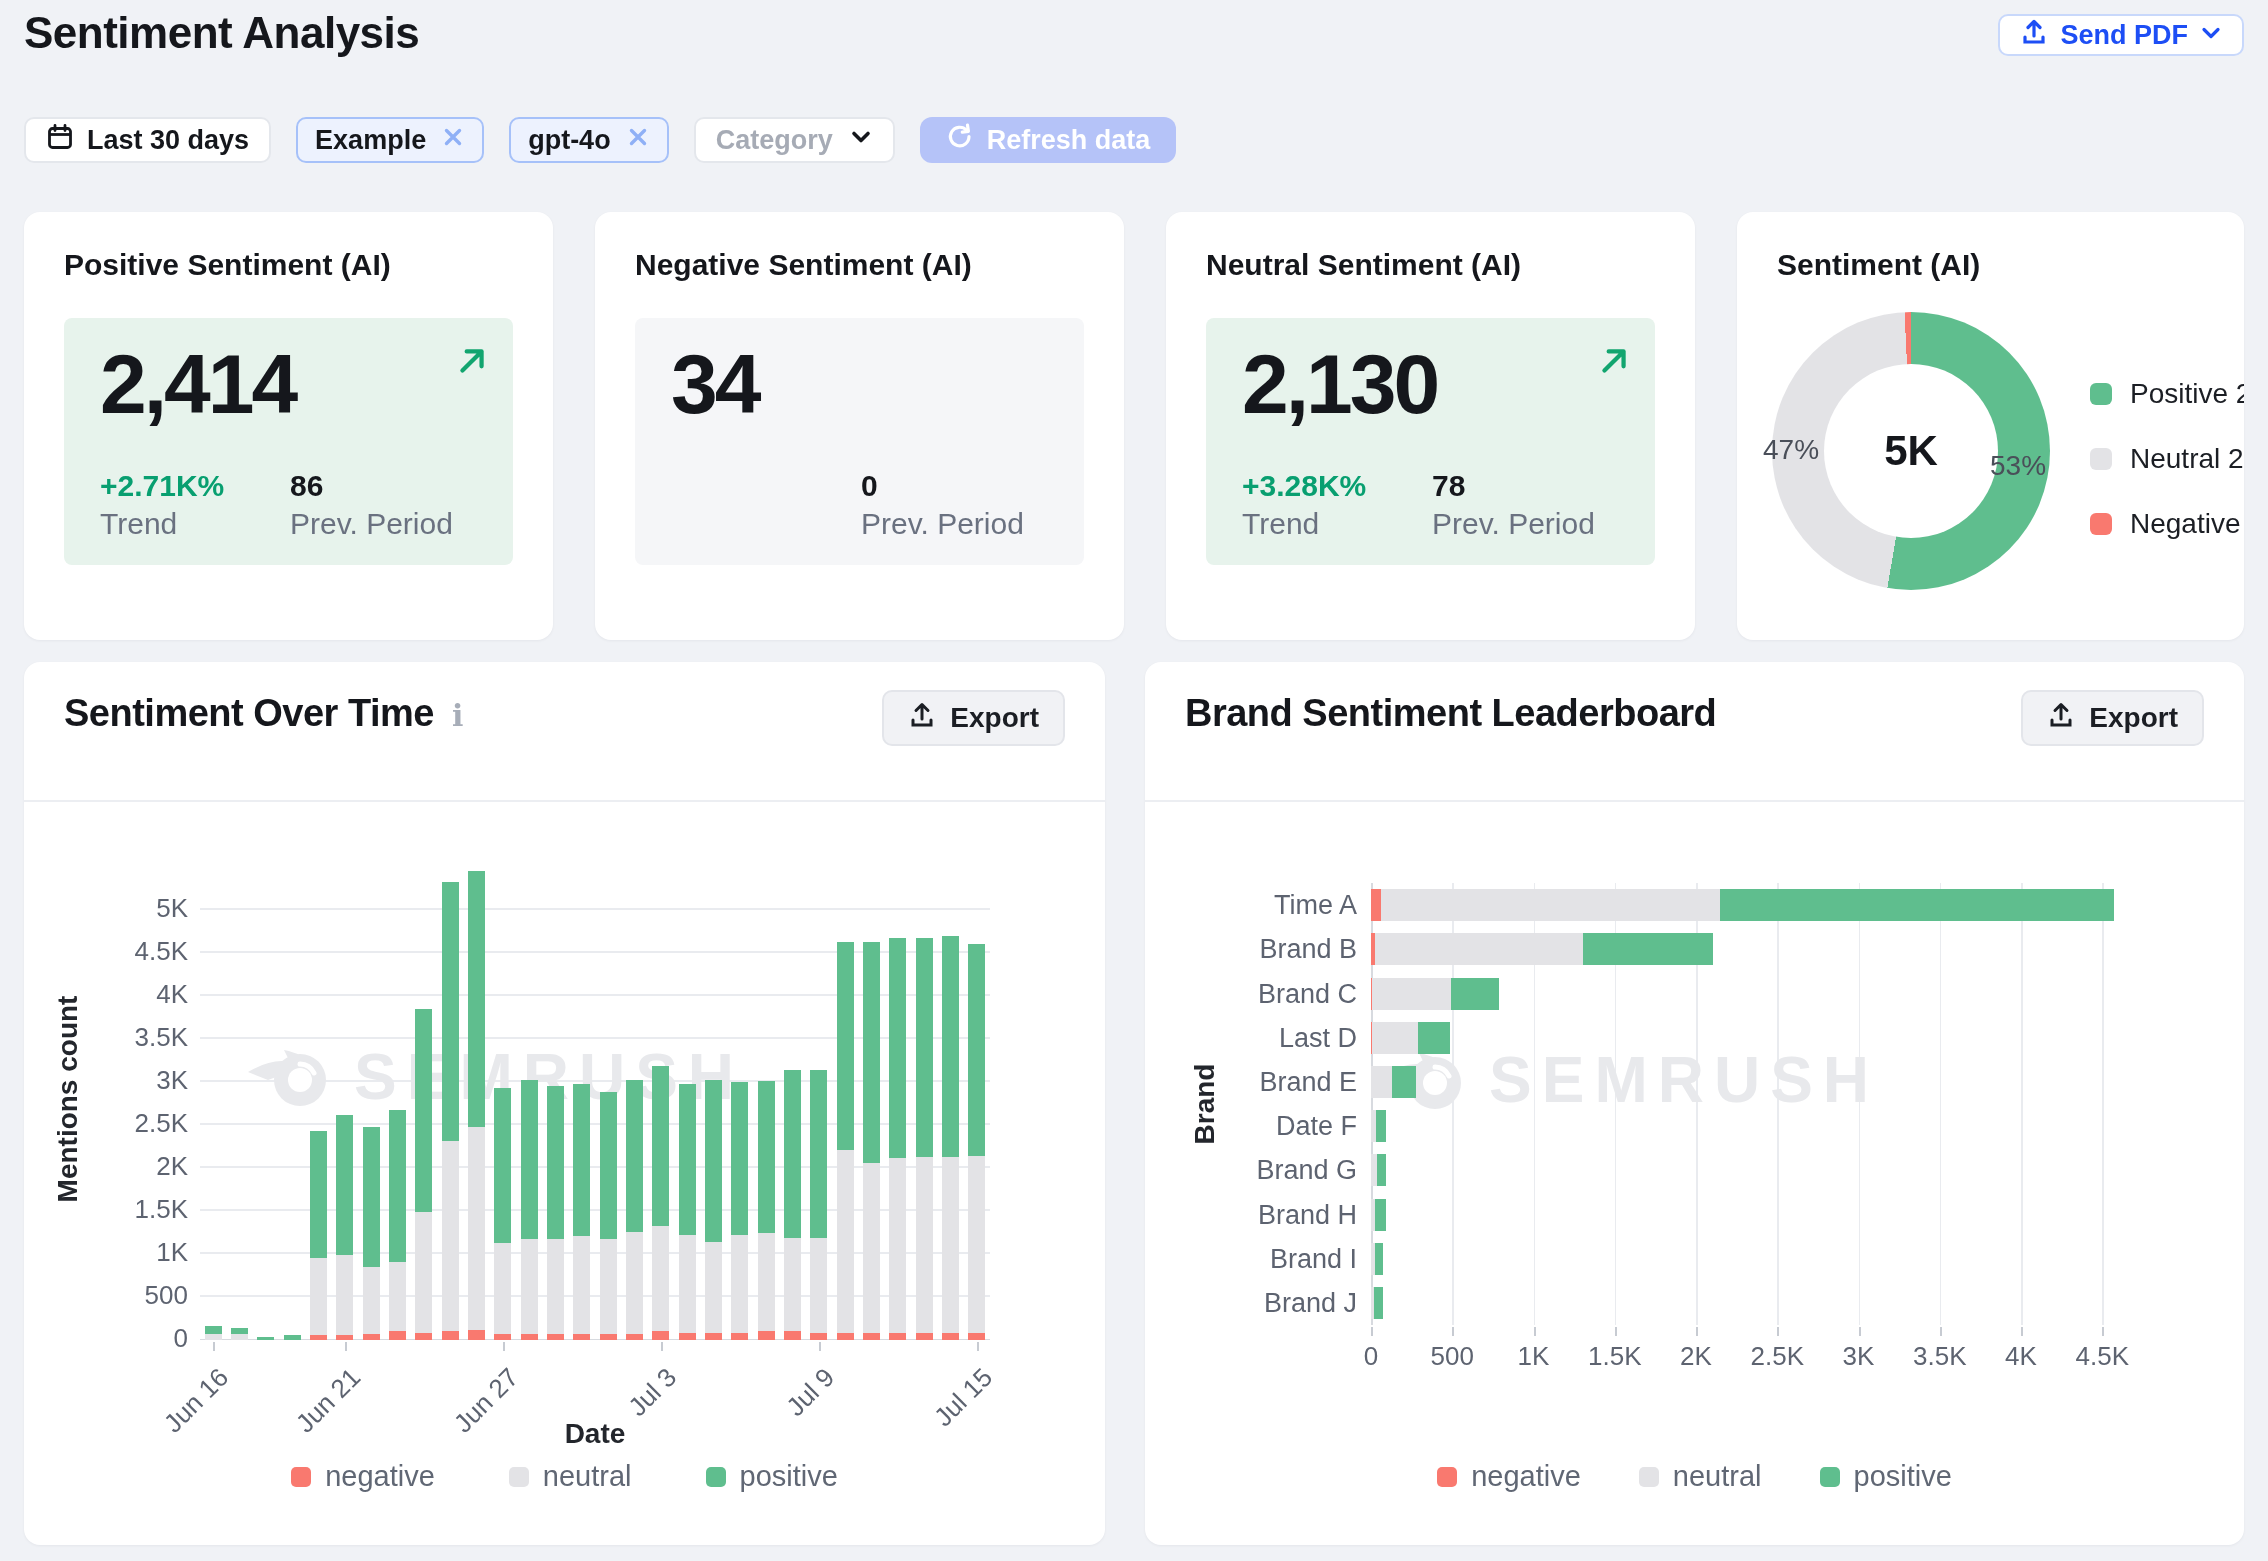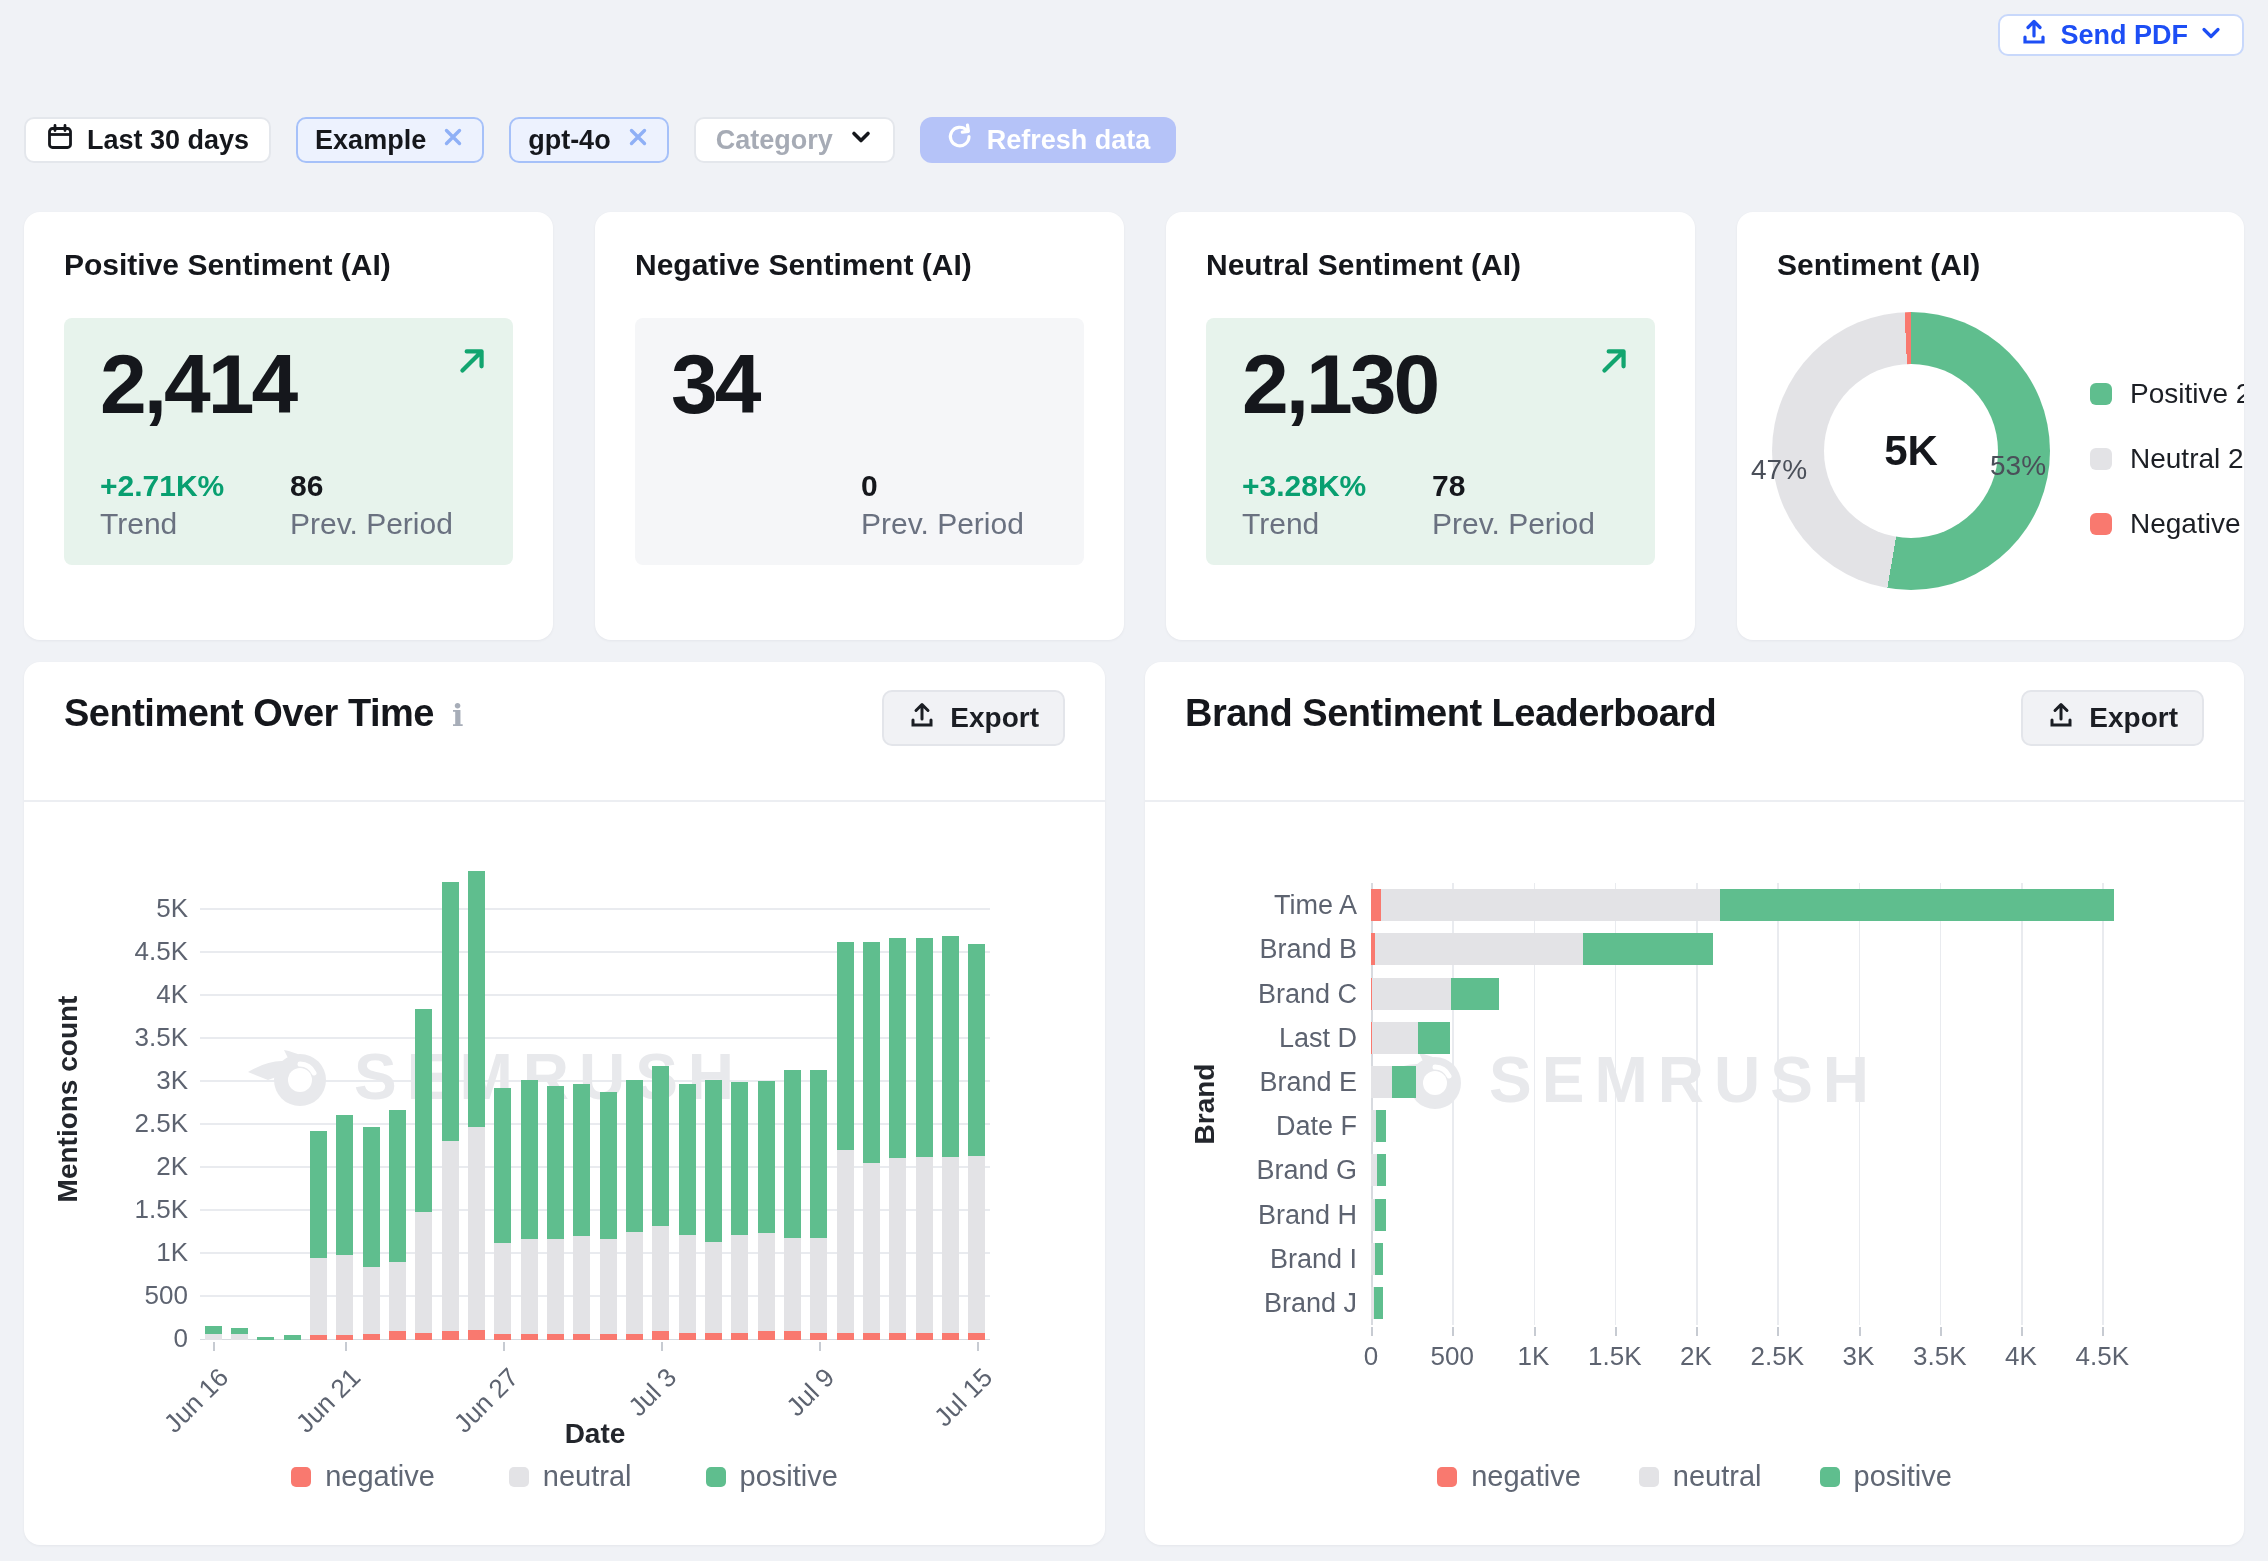--- a/index.html
+++ b/index.html
@@ -54,21 +54,21 @@
   .kpi-trend { font-size:30px; font-weight:700; color:#089f70; }
   .kpi-prev { font-size:30px; font-weight:700; color:#15171c; }
   .kpi-sub { font-size:30px; font-weight:400; color:#6a7180; margin-top:4px; }
   
   .donut-wrap { position:absolute; left:35px; top:100px; width:278px; height:278px; }
   .donut-ring { width:278px; height:278px; border-radius:50%; }
   .donut-hole { position:absolute; left:52px; top:52px; width:174px; height:174px; border-radius:50%; background:#fff;
                 display:flex; align-items:center; justify-content:center; }
   .donut-center { font-size:42px; font-weight:800; color:#15171c; }
   .donut-pct { position:absolute; font-size:28px; color:#4a4f59; }
-  .pct-left  { left:14px;  top:222px;margin-top:20px; }
+  .pct-left  { left:26px;  top:222px; }
   .pct-right { left:253px; top:238px; }
   .donut-legend-item { position:absolute; left:353px; display:flex; align-items:center; gap:18px; width:400px; }
   .donut-sw { width:22px; height:22px; border-radius:6px; flex:0 0 22px; }
   .donut-legend-label { font-size:28px; color:#1b1e24; white-space:nowrap; }
   
   .charts-row { position:absolute; left:24px; top:662px; right:24px; height:883px; display:flex; gap:40px; }
   .chart-card-left  { width:1081px; height:883px; }
   .chart-card-right { width:1099px; height:883px; }
   .chart-title-row { position:absolute; left:40px; top:30px; display:flex; align-items:baseline; gap:18px; }
   .chart-title { font-size:38px; font-weight:800; letter-spacing:-0.5px; color:#15171c; }
@@ -99,20 +99,21 @@
   .legend-sw { width:20px; height:20px; border-radius:5px; }
   .legend-label { font-size:29px; color:#606774; }
   .watermark { position:absolute; display:flex; align-items:center; gap:22px; pointer-events:none; }
   .watermark-text { font-size:64px; font-weight:800; letter-spacing:10px; color:#e8e9ec; }
   .icon { display:inline-block; flex:0 0 auto; }
 </style>
 </head>
 <body>
 
 <header class="page-header">
+  <h1 class="page-title">Sentiment Analysis</h1>
   <button class="send-pdf">
     <span class="icon">
       <svg width="28" height="28" viewBox="0 0 28 28">
           <path d="M14 18 V4 M8 9.5 L14 3.5 L20 9.5" fill="none" stroke="#1d4ef5" stroke-width="3.2" stroke-linecap="round" stroke-linejoin="round"></path>
           <path d="M5 19 v5 h18 v-5" fill="none" stroke="#1d4ef5" stroke-width="3.2" stroke-linecap="round"></path>
         </svg>
     </span>
     <span>Send PDF</span>
     <span class="icon">
       <svg width="22" height="22" viewBox="0 0 22 22">

